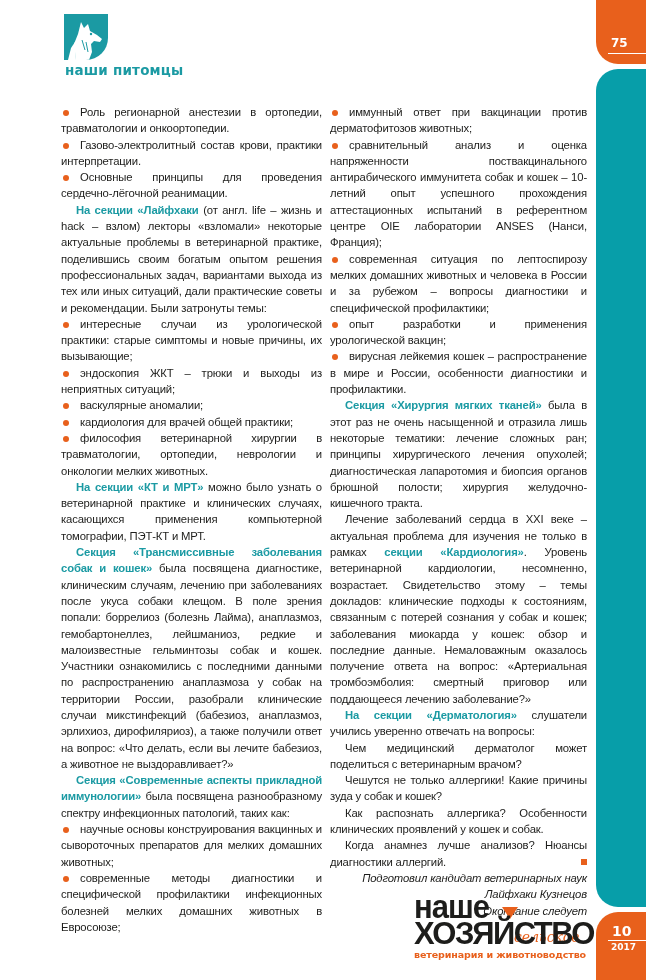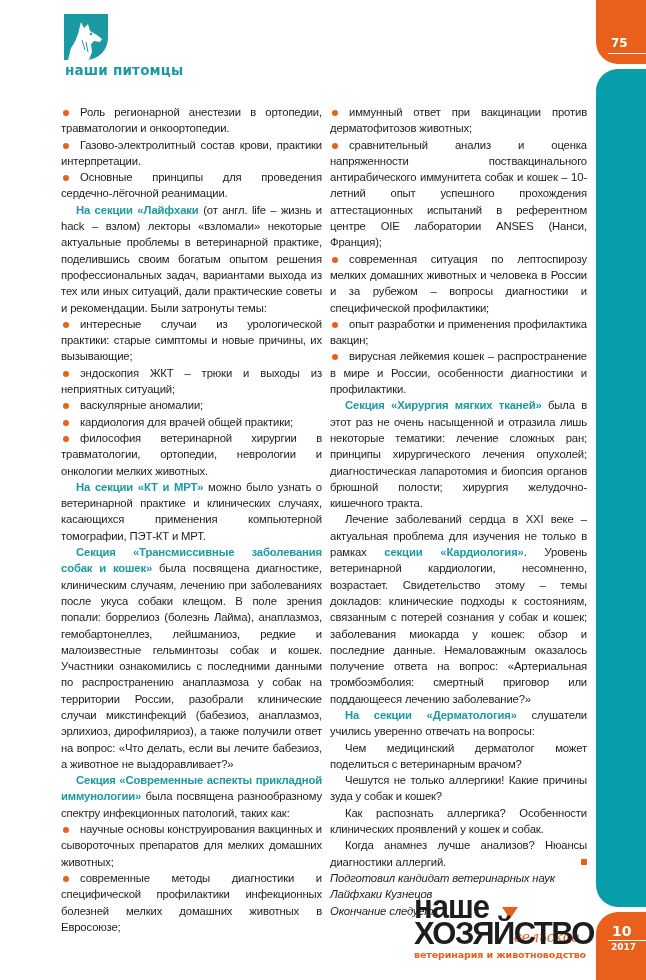--- a/index.html
+++ b/index.html
@@ -62,21 +62,21 @@
   .bullet::before {
     content:""; position:absolute; left:2px; top:6px;
     width:6px; height:6px; border-radius:50%; background:#e8601c;
   }
   .para { text-indent:15px; }
   .hl { color:#1b9aa3; font-weight:bold; }
   .end-mark {
     display:inline-block; width:6px; height:6px; background:#e8601c;
     float:right; margin-top:5px;
   }
-  .sig { font-style:italic; }
+  .sig { text-align:right; font-style:italic; }
   
   .maglogo { position:absolute; left:414px; top:897px; width:170px; height:70px; }
   .maglogo .w1 {
     position:absolute; left:0; top:-4px; font-family:"Liberation Sans", sans-serif;
     font-size:31px; font-weight:bold; color:#1d1d1b; letter-spacing:-1px; line-height:30px;
     transform:scaleY(1.05);
   }
   .maglogo .w2 {
     position:absolute; left:0; top:22px; font-family:"Liberation Sans", sans-serif;
     font-size:31px; font-weight:bold; color:#1d1d1b; letter-spacing:-1.5px; line-height:30px;
@@ -139,21 +139,21 @@
 
   <p class="para"><span class="hl">Секция «Современные аспекты прикладной иммунологии»</span><span> была посвящена разнообразному спектру инфекционных патологий, таких как:</span></p>
   <p class="bullet">научные основы конструирования вакцинных и сывороточных препаратов для мелких домашних животных;</p>
   <p class="bullet">современные методы диагностики и специфической профилактики инфекционных болезней мелких домашних животных в Евросоюзе;</p>
 </div>
 
 <div class="col right">
   <p class="bullet">иммунный ответ при вакцинации против дерматофитозов животных;</p>
   <p class="bullet">сравнительный анализ и оценка напряженности поствакцинального антирабического иммунитета собак и кошек – 10-летний опыт успешного прохождения аттестационных испытаний в референтном центре OIE лаборатории ANSES (Нанси, Франция);</p>
   <p class="bullet">современная ситуация по лептоспирозу мелких домашних животных и человека в России и за рубежом – вопросы диагностики и специфической профилактики;</p>
-  <p class="bullet">опыт разработки и применения профилактика вакцин;</p>
+  <p class="bullet">опыт разработки и применения урологической вакцин;</p>
   <p class="bullet">вирусная лейкемия кошек – распространение в мире и России, особенности диагностики и профилактики.</p>
 
   <p class="para"><span class="hl">Секция «Хирургия мягких тканей»</span><span> была в этот раз не очень насыщенной и отразила лишь некоторые тематики: лечение сложных ран; принципы хирургического лечения опухолей; диагностическая лапаротомия и биопсия органов брюшной полости; хирургия желудочно-кишечного тракта.</span></p>
 
   <p class="para"><span>Лечение заболеваний сердца в XXI веке – актуальная проблема для изучения не только в рамках </span><span class="hl">секции «Кардиология»</span><span>. Уровень ветеринарной кардиологии, несомненно, возрастает. Свидетельство этому – темы докладов: клинические подходы к состояниям, связанным с потерей сознания у собак и кошек; заболевания миокарда у кошек: обзор и последние данные. Немаловажным оказалось получение ответа на вопрос: «Артериальная тромбоэмболия: смертный приговор или поддающееся лечению заболевание?»</span></p>
 
   <p class="para"><span class="hl">На секции «Дерматология»</span><span> слушатели учились уверенно отвечать на вопросы:</span></p>
   <p class="para">Чем медицинский дерматолог может поделиться с ветеринарным врачом?</p>
   <p class="para">Чешутся не только аллергики! Какие причины зуда у собак и кошек?</p>
   <p class="para">Как распознать аллергика? Особенности клинических проявлений у кошек и собак.</p>

